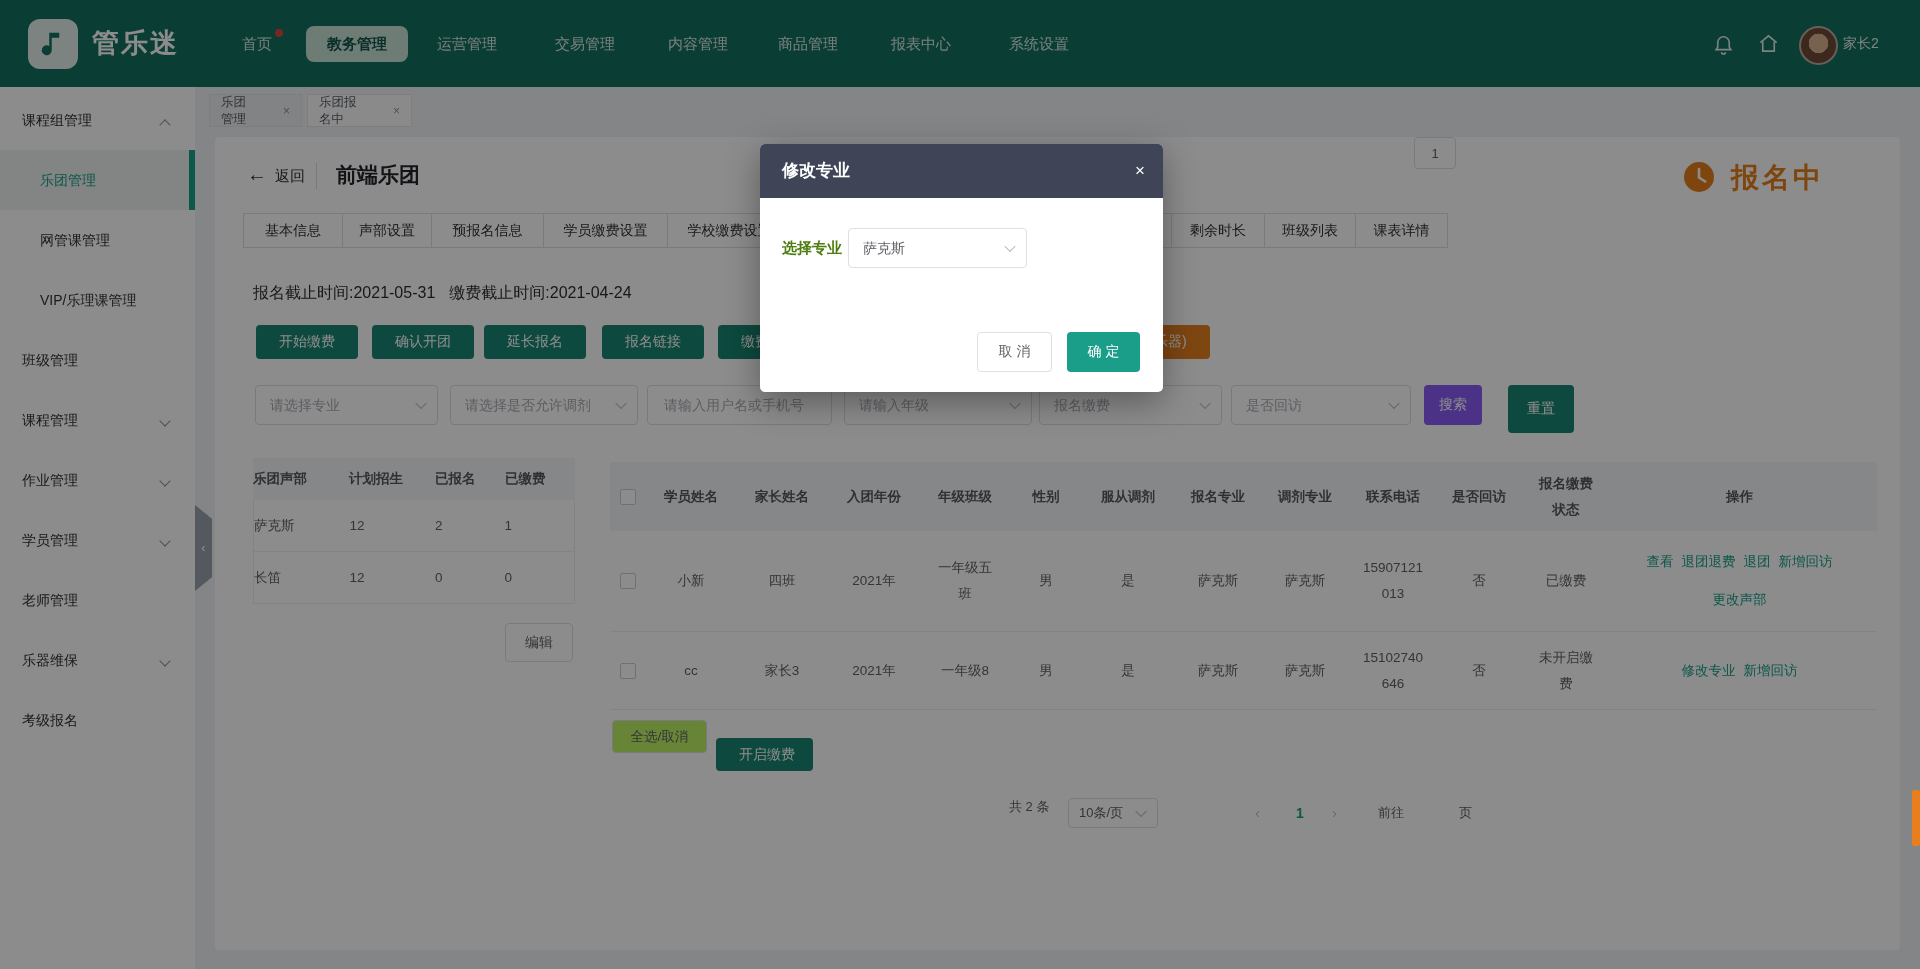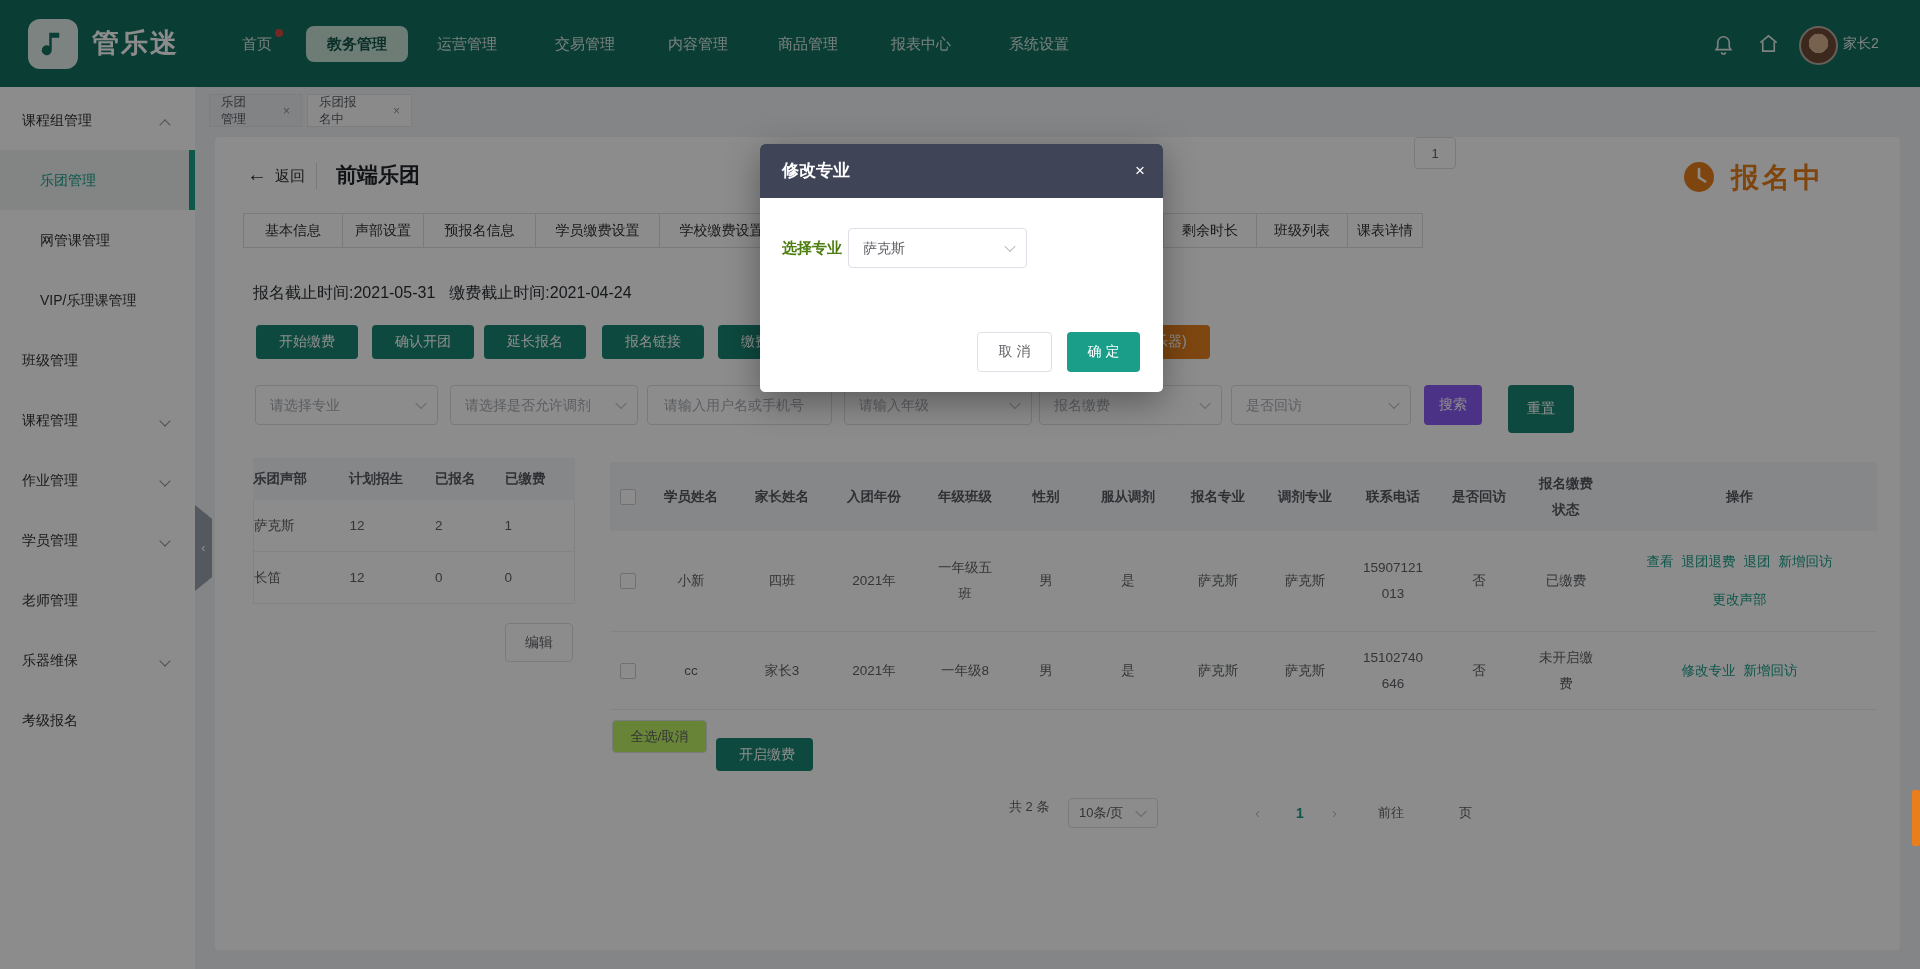--- a/index.html
+++ b/index.html
@@ -188,31 +188,31 @@
   <div class="t-div"></div>
   <div class="page-title">前端乐团</div>
   <svg class="clock" width="34" height="34" viewBox="0 0 34 34">
     <circle cx="17" cy="17" r="15" fill="#E87E1C"></circle>
     <path d="M17 9v8.5l6.2 4" stroke="#fff" stroke-width="2.6" fill="none" stroke-linecap="round"></path>
   </svg>
   <div class="status">报名中</div>
 
   <div class="ctabs" id="ctabs">
       <div class="ctab" style="width: 100px;">基本信息</div>
-      <div class="ctab" style="width: 82px;">声部设置</div>
+      <div class="ctab" style="width: 90px;">声部设置</div>
       <div class="ctab" style="width: 113px;">预报名信息</div>
       <div class="ctab" style="width: 125px;">学员缴费设置</div>
       <div class="ctab" style="width: 125px;">学校缴费设置</div>
       <div class="ctab" style="width: 96px;">报名学员</div>
       <div class="ctab" style="width: 96px;">缴费学员</div>
       <div class="ctab" style="width: 96px;">回访学员</div>
       <div class="ctab" style="width: 96px;">回访结果</div>
       <div class="ctab" style="width: 94px;">剩余时长</div>
       <div class="ctab" style="width: 92px;">班级列表</div>
-      <div class="ctab" style="width: 76px;">课表详情</div>
+      <div class="ctab" style="width: 93px;">课表详情</div>
     </div>
 
   <div class="deadline">
     <span>报名截止时间:2021-05-31</span><span>缴费截止时间:2021-04-24</span>
   </div>
 
   <div id="actions">
       <button class="btn action" style="left: 41px;">开始缴费</button>
       <button class="btn action" style="left: 157px;">确认开团</button>
       <button class="btn action" style="left: 269px;">延长报名</button>

